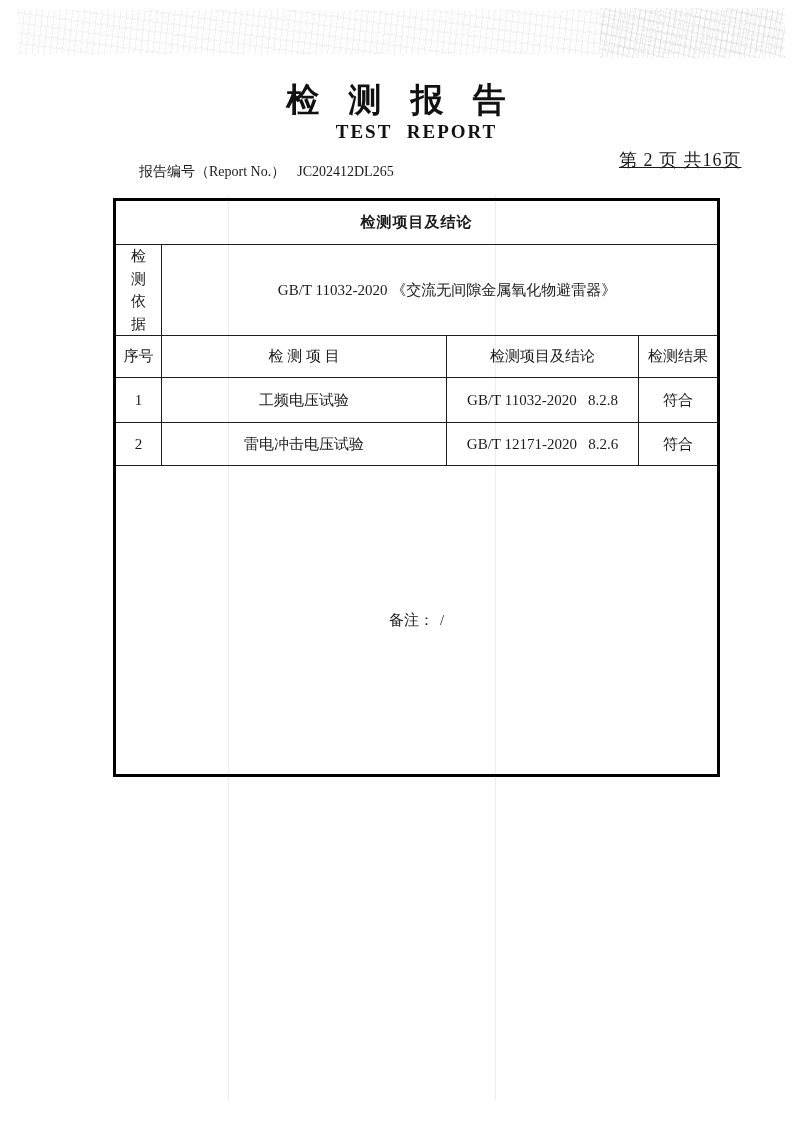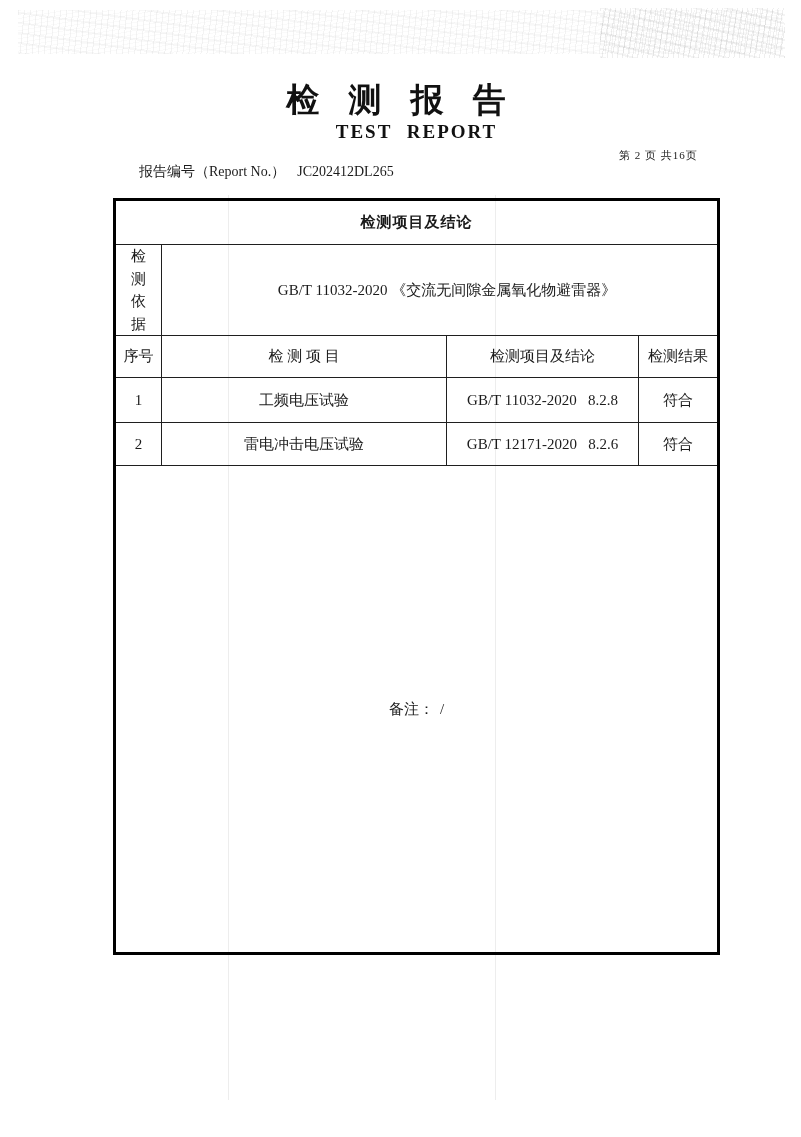--- a/index.html
+++ b/index.html
@@ -75,30 +75,31 @@
   .report-no-line {
     position: absolute;
     top: 147px; left: 125px;
     font-size: 14px;
     white-space: pre-wrap;
   }
   .report-no-value { margin-left: 12px; }
   .page-indicator {
     position: absolute;
     top: 148px; left: 619px;
-    font-size: 11px;
+    font-size: 18px;
     letter-spacing: 1px;
     white-space: pre-wrap;
+    text-decoration: underline;
   }
 
   table.report-table {
     position: absolute;
     top: 198px; left: 113px;
     width: 604px;
-    height: 757px;
+    height: 579px;
     border-collapse: collapse;
     table-layout: fixed;
     border: 3px solid #000;
   }
   table.report-table td {
     border: 1px solid #1f1f1f;
     text-align: center;
     vertical-align: middle;
     font-size: 15px;
     color: #1b1b1b;

